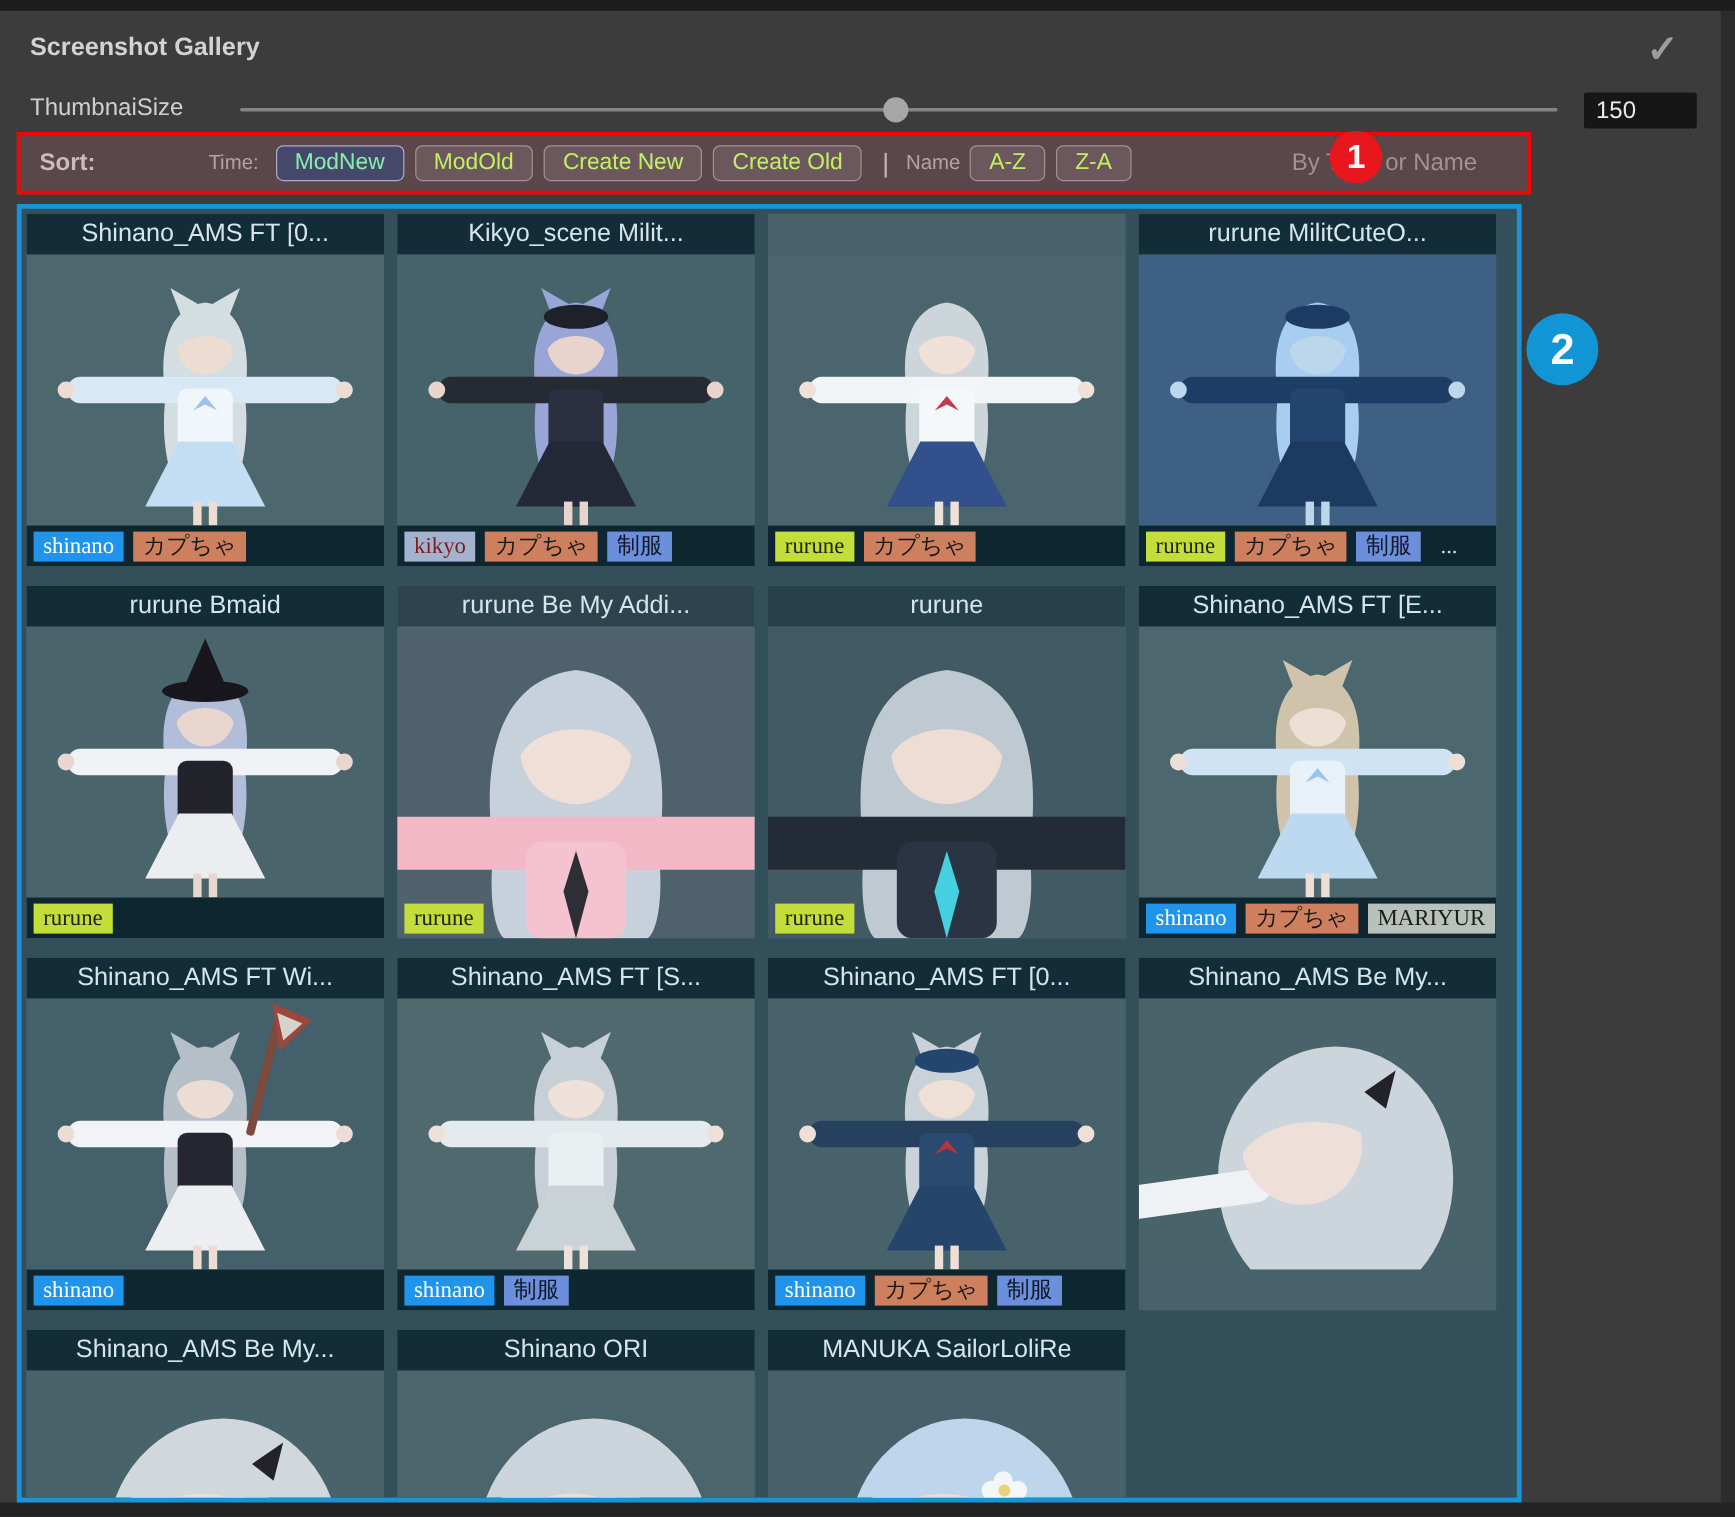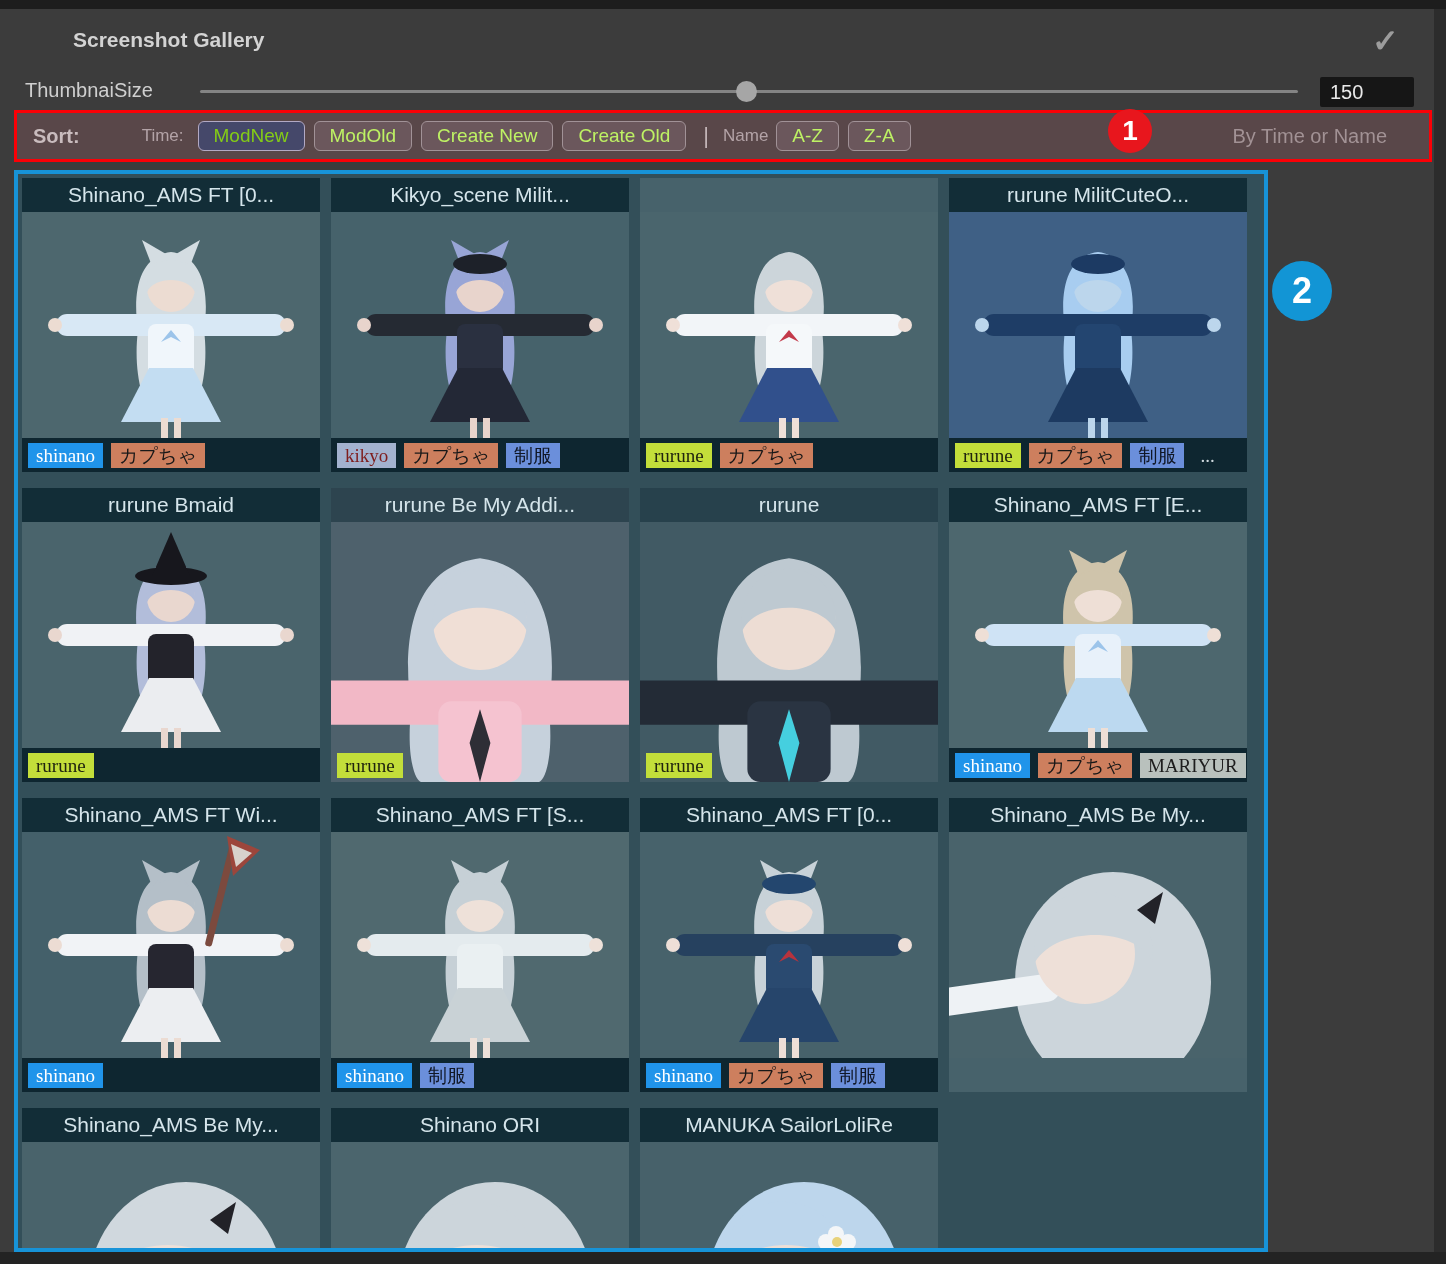--- a/index.html
+++ b/index.html
@@ -6,36 +6,36 @@
   body{
     width:1446px;height:1264px;position:relative;overflow:hidden;
     background:#3c3c3c;font-family:"Liberation Sans", sans-serif;
     -webkit-font-smoothing:antialiased;
   }
   .top-edge{position:absolute;left:0;top:0;width:1446px;height:9px;background:#1d1d1d;}
   .right-edge{position:absolute;right:0;top:9px;width:12px;height:1255px;background:#2c2c2c;}
   .bottom-edge{position:absolute;left:0;top:1252px;width:1446px;height:12px;background:#232323;}
 
   
-  .win-title{position:absolute;left:25px;top:28px;font-size:21px;font-weight:bold;color:#d3d3d3;margin-left:48px;}
+  .win-title{position:absolute;left:25px;top:28px;font-size:21px;font-weight:bold;color:#d3d3d3;}
   .check{position:absolute;left:1372px;top:22px;font-size:32px;font-weight:bold;color:#9c9c9c;}
   .thumb-label{position:absolute;left:25px;top:79px;font-size:20px;color:#cfcfcf;}
   .slider-track{position:absolute;left:200px;top:90px;width:1098px;height:3px;background:#848484;border-radius:2px;}
   .slider-handle{position:absolute;left:736px;top:81px;width:21px;height:21px;border-radius:50%;background:#a6a6a6;}
   .size-box{position:absolute;left:1320px;top:77px;width:94px;height:30px;background:#161616;
     color:#e9e9e9;font-size:20px;line-height:30px;padding-left:10px;box-sizing:border-box;border-radius:2px;}
 
   
-  .sort-bar{position:absolute;left:14px;top:110px;width:1418px;height:52px;box-sizing:border-box;
+  .sort-bar{position:absolute;left:14px;top:110px;width:1262px;height:52px;box-sizing:border-box;
     border:3px solid #fb0006;background:#594749;display:flex;align-items:center;padding:0 16px;}
   .sort-label{font-size:20px;font-weight:bold;color:#c9bcbe;}
-  .time-label{font-size:17px;color:#b3a3a7;margin-left:62px;margin-right:14px;}
+  .time-label{font-size:17px;color:#b3a3a7;margin-left:94px;margin-right:14px;}
   .sbtn{font-size:19px;color:#bef264;background:#6b575c;border:1px solid #a19297;border-radius:6px;
     padding:3px 15px;margin-right:9px;white-space:nowrap;cursor:default;}
-  .sbtn.selected{background:#45486a;border-color:#b2a9c4;color:#84cc16;}
+  .sbtn.selected{background:#45486a;border-color:#b2a9c4;color:#86efac;}
   .sort-divider{font-size:22px;color:#c2b4b7;margin:0 14px 0 8px;}
   .name-label{font-size:17px;color:#b3a3a7;margin-right:8px;max-width:54px;overflow:hidden;white-space:nowrap;}
   .sort-spacer{flex:1;}
   .sort-hint{font-size:20px;color:#a29295;margin-right:26px;}
 
   
   .badge{position:absolute;border-radius:50%;color:#fff;font-weight:bold;display:flex;
     align-items:center;justify-content:center;z-index:50;}
   .badge-1{left:1108px;top:109px;width:44px;height:44px;background:#e8161d;font-size:28px;}
   .badge-2{left:1272px;top:261px;width:60px;height:60px;background:#1295d5;font-size:36px;}

